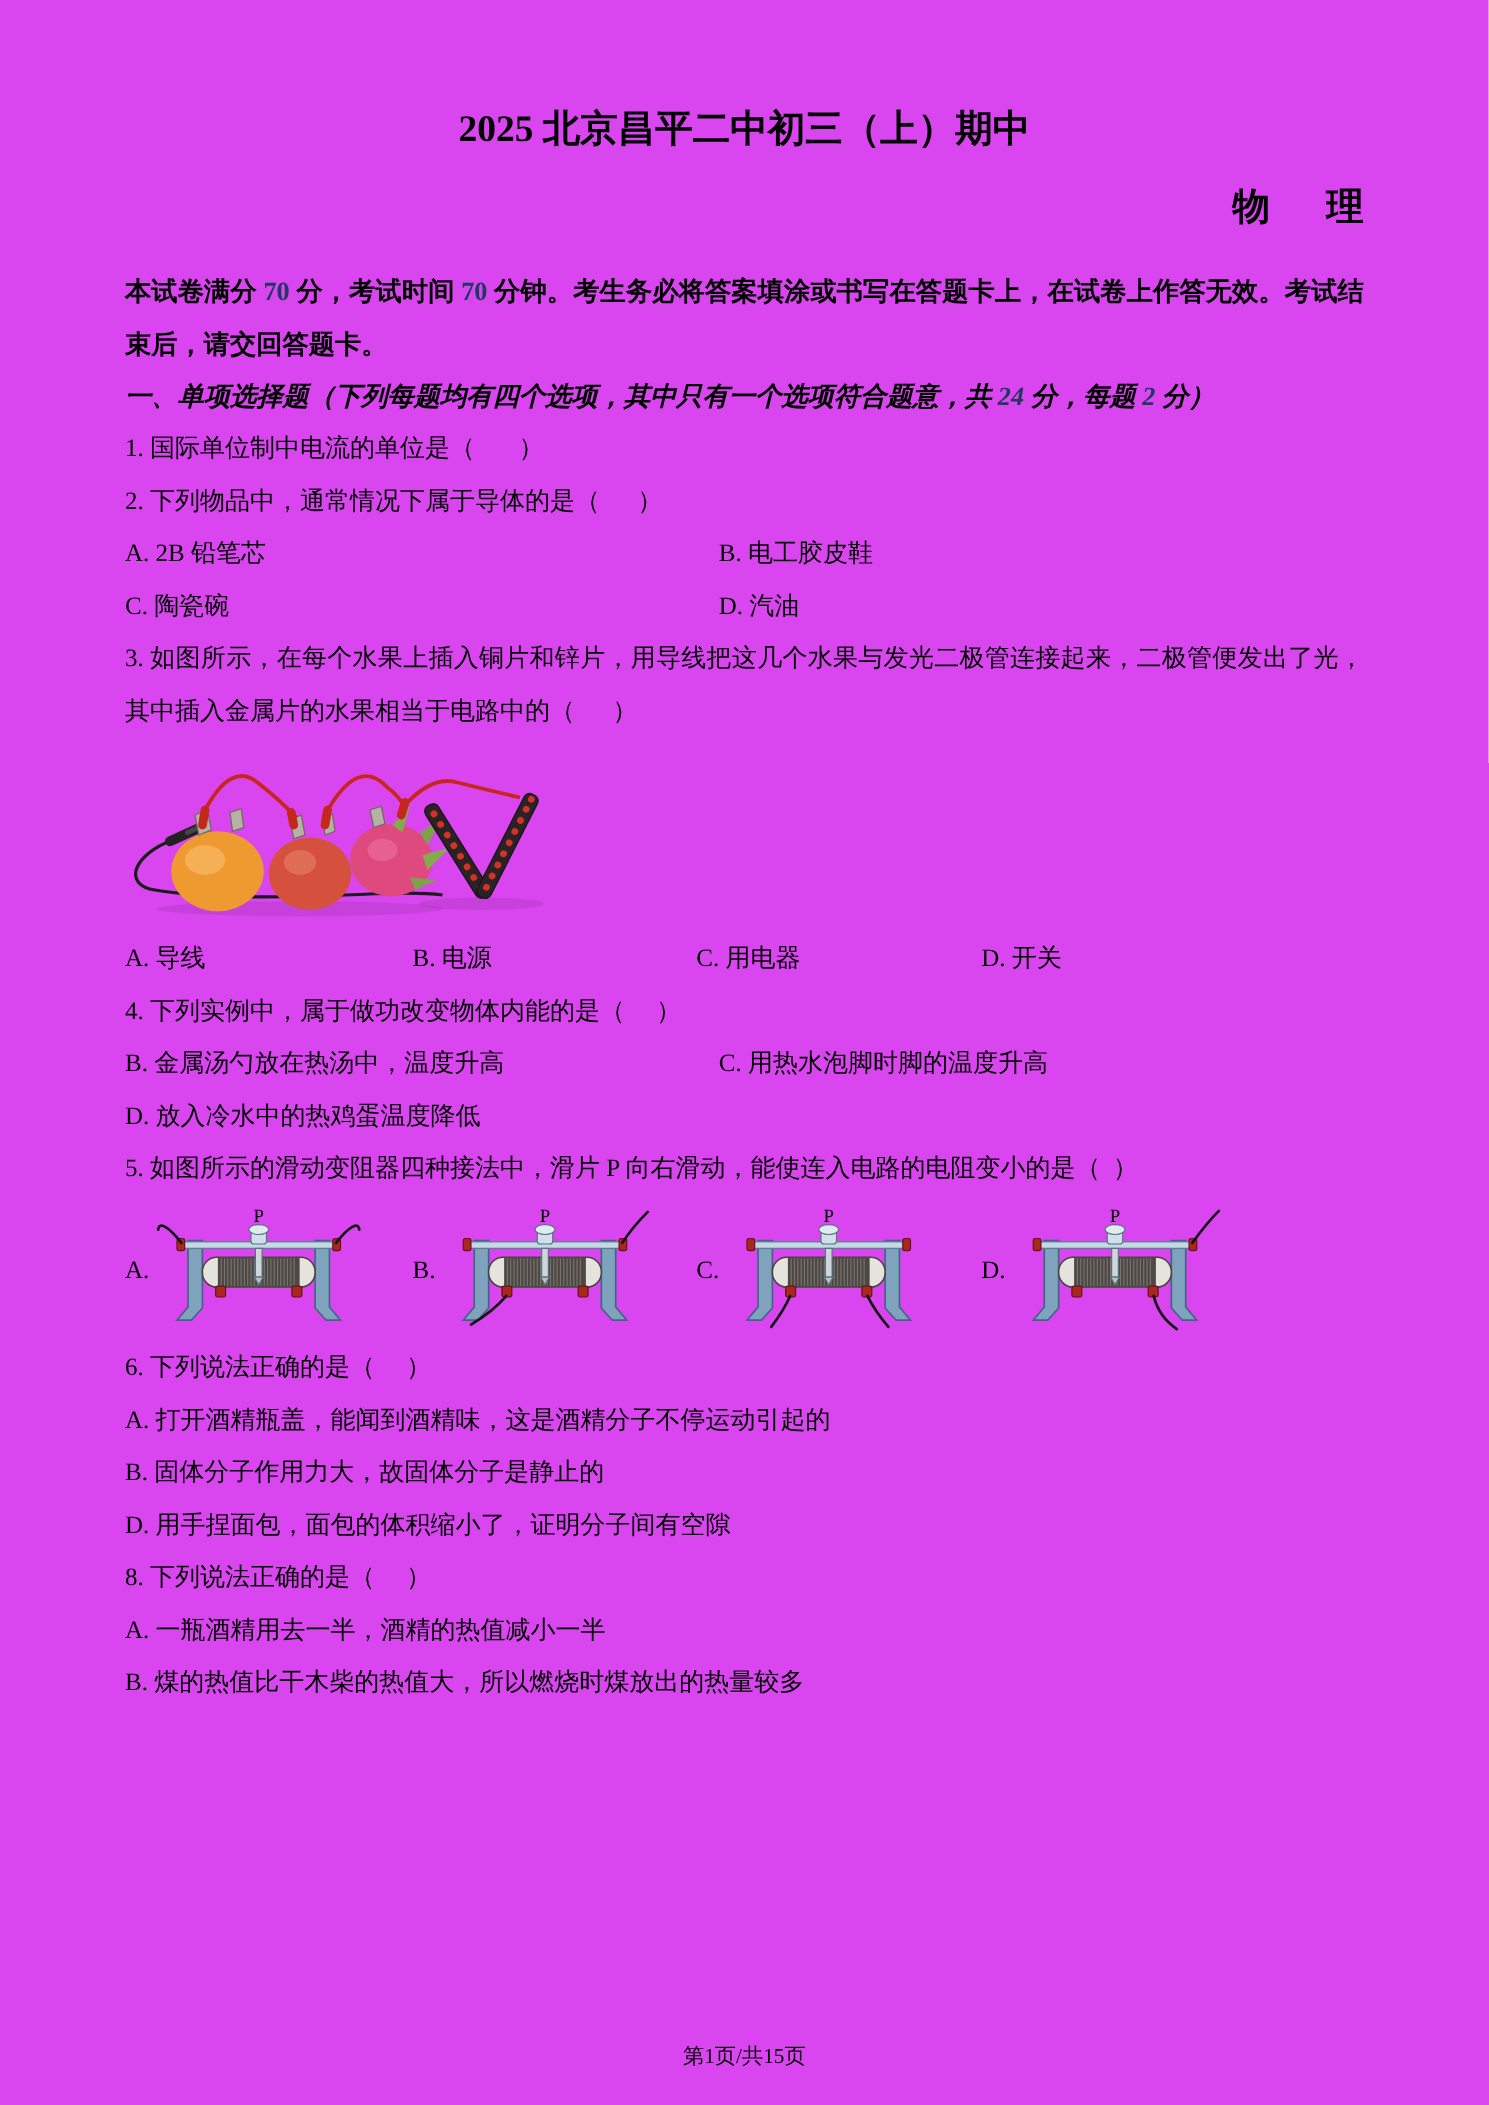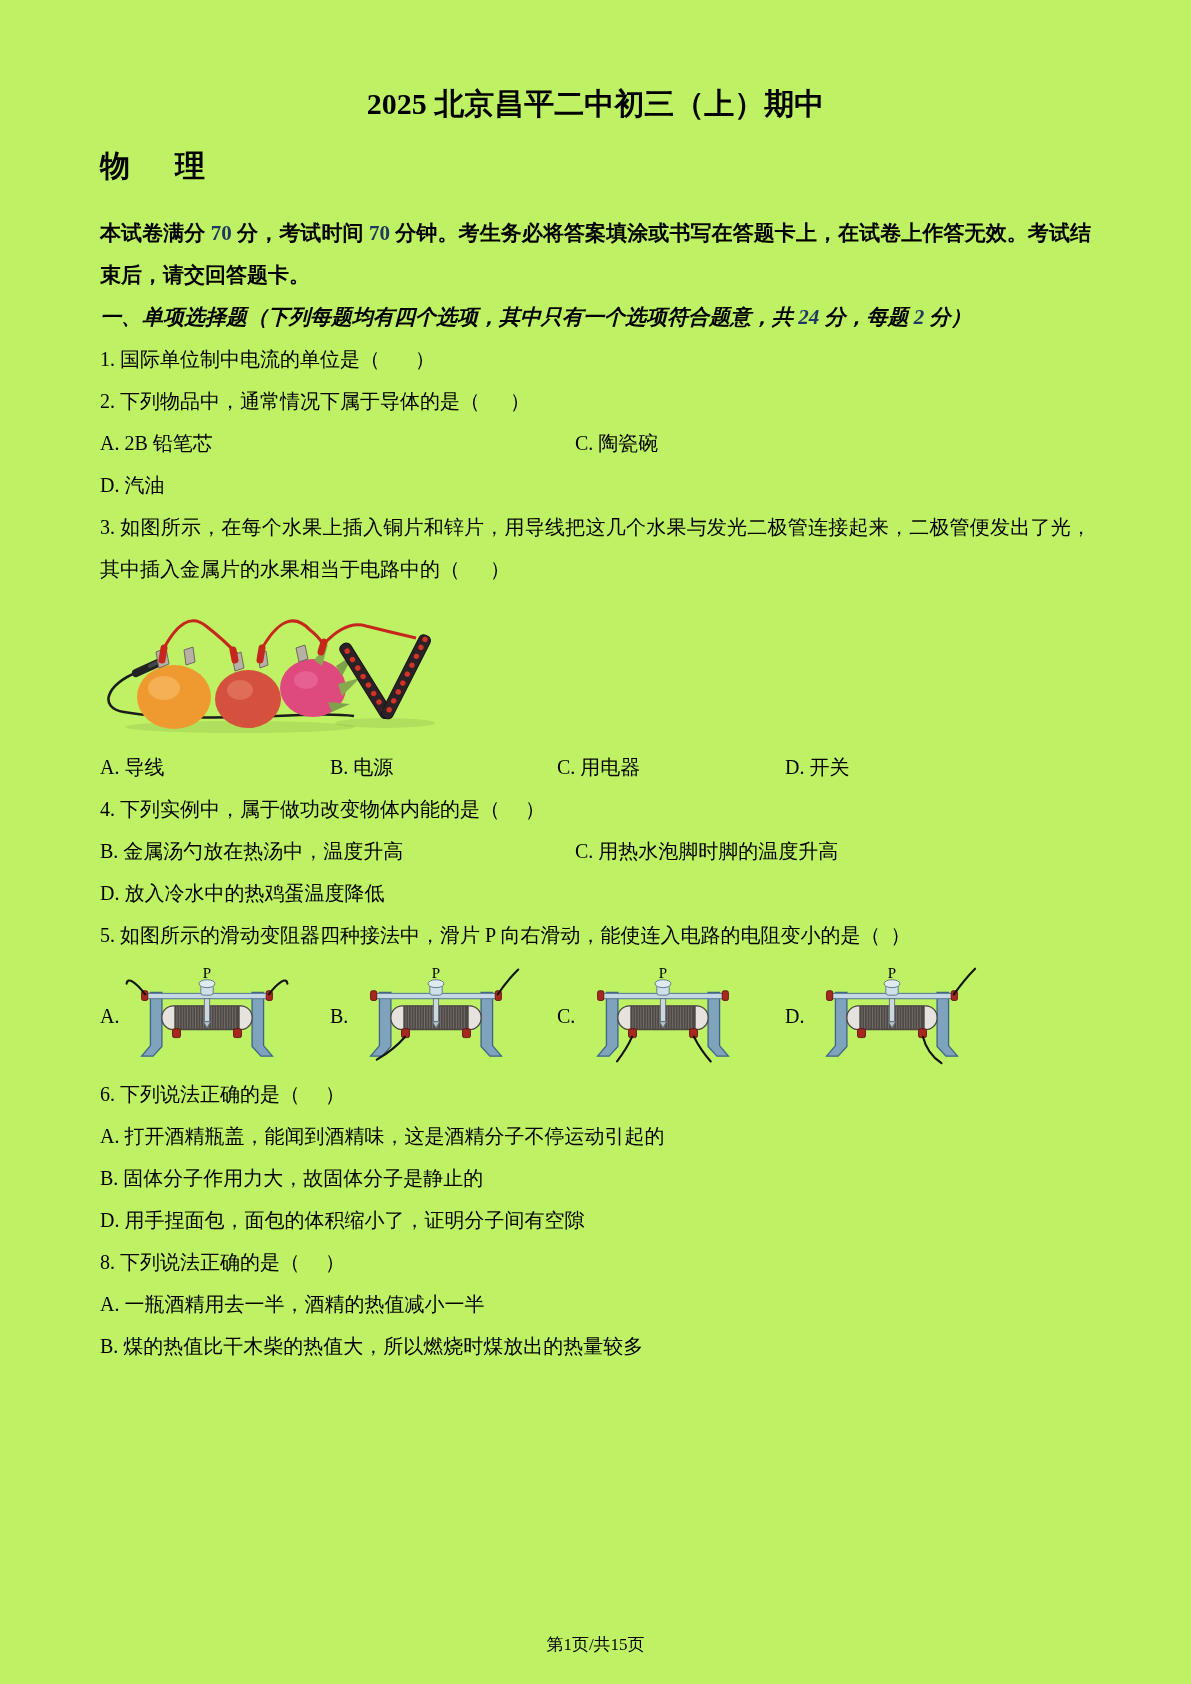--- a/index.html
+++ b/index.html
@@ -1,34 +1,34 @@
 <!DOCTYPE html>
 <html lang="zh"><head>
 <meta charset="utf-8">
 <style>
   html,body { margin:0; padding:0; background:#ffffff; }
   .page {
     position: relative;
     width: 1191px;
     height: 1684px;
     margin: 0 auto;
-    background: #bef264;
+    background: #d946ef;
     color: #000000;
     font-family: "Liberation Serif", "DejaVu Serif", serif;
     font-size: 20px;
     overflow: hidden;
   }
   .content { padding: 86px 100px 0 100px; }
   .seg { white-space: pre-wrap; }
   h1.title {
     margin: 0; text-align: center; font-size: 30px; font-weight: bold;
     line-height: 36px; white-space: pre-wrap;
   }
   h2.subject {
-    margin: 26px 0 0 0; text-align: left; font-size: 30px; font-weight: bold;
+    margin: 26px 0 0 0; text-align: right; font-size: 30px; font-weight: bold;
     line-height: 36px; white-space: pre-wrap;
   }
   p.intro {
     margin: 28px 0 0 0; font-weight: bold; line-height: 42px; font-size: 21px;
     text-align: justify;
   }
   p.sectionhead {
     margin: 0; font-weight: bold; line-height: 42px; font-size: 21px;
     text-align: justify;
     font-style: italic;
@@ -86,20 +86,21 @@
     <p class="sectionhead"><span class="seg">一、单项选择题（下列每题均有四个选项，其中只有一个选项符合题意，共 </span><span class="seg num">24</span><span class="seg"> 分，每题 </span><span class="seg num">2</span><span class="seg"> 分）</span></p>
 
     <div class="question">
       <p class="stem">1. 国际单位制中电流的单位是（       ）</p>
     </div>
 
     <div class="question">
       <p class="stem">2. 下列物品中，通常情况下属于导体的是（      ）</p>
       <div class="opt-row2">
         <span class="opt">A. 2B 铅笔芯</span>
+        <span class="opt">B. 电工胶皮鞋</span>
         <span class="opt">C. 陶瓷碗</span>
         <span class="opt">D. 汽油</span>
       </div>
     </div>
 
     <div class="question">
       <p class="stem">3. 如图所示，在每个水果上插入铜片和锌片，用导线把这几个水果与发光二极管连接起来，二极管便发出了光，其中插入金属片的水果相当于电路中的（      ）</p>
 
       <svg class="fig-fruit" viewBox="0 0 345 132">
         <ellipse cx="140" cy="123" rx="115" ry="6" fill="#000000" opacity="0.08"></ellipse>

